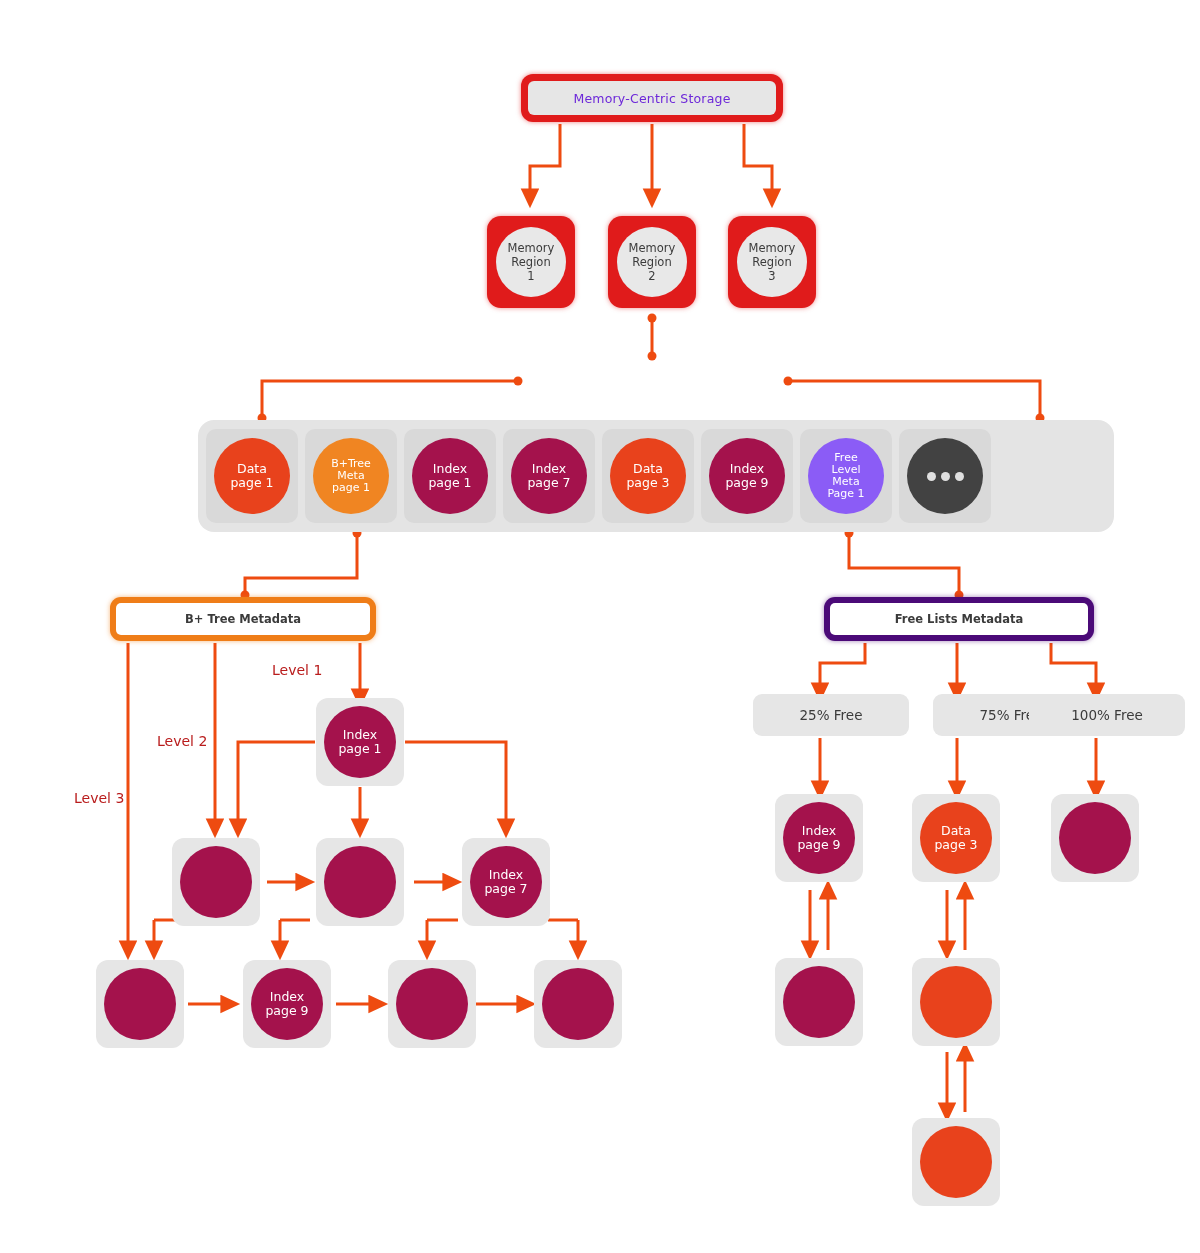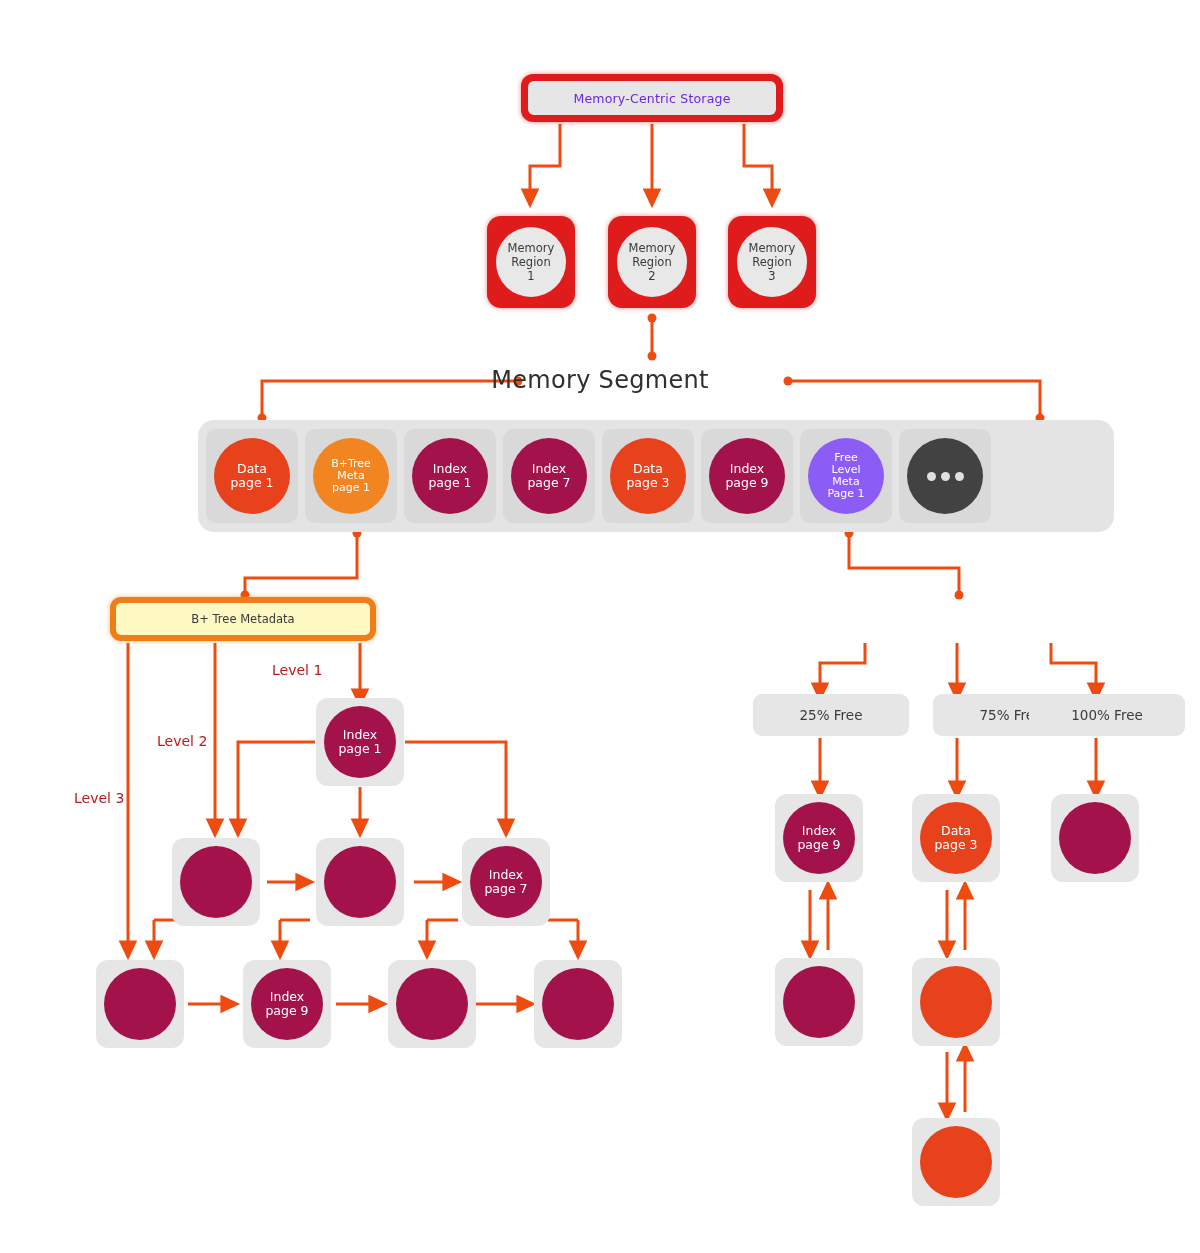--- a/index.html
+++ b/index.html
@@ -64,23 +64,23 @@
   .pg.small{font-size:11px;line-height:1.1;}
   .dots{display:flex;gap:5px;align-items:center;}
   .dots i{width:9px;height:9px;border-radius:50%;background:#E0E0E0;display:block;}
 
   
   .meta-box{
     height:44px;border-radius:11px;padding:6px;
     display:flex;align-items:center;justify-content:center;
   }
   .meta-box .mi{
-    width:100%;height:100%;background:#fef9c3;border-radius:5px;
-    display:flex;align-items:center;justify-content:center;
-    font-size:11.5px;color:#3b3b3b;
+    width:100%;height:100%;background:#ffffff;border-radius:5px;
+    display:flex;align-items:center;justify-content:center;
+    font-size:11.5px;color:#3b3b3b;font-weight:bold;
   }
   .btm{left:110px;top:597px;width:266px;background:#EF7D18;box-shadow:0 0 5px rgba(239,125,24,.55);}
   .flm{left:824px;top:597px;width:270px;background:#4B0A78;box-shadow:0 0 5px rgba(75,10,120,.5);}
 
   
   .tcell{
     width:88px;height:88px;background:#E6E6E6;border-radius:12px;
     display:flex;align-items:center;justify-content:center;
   }
   .tcircle{
@@ -205,21 +205,20 @@
     </div>
   </div>
   <div class="abs region" style="left:728px;top:216px;">
     <div class="region-circle">
       <span>Memory</span>
       <span>Region</span>
       <span>3</span>
     </div>
   </div>
 
-  <div class="abs seg-title">Memory Segment</div>
 
   <div class="abs seg-strip" id="segStrip">
       <div class="seg-cell">
         <div class="pg" style="background: rgb(232, 66, 28);">
           <span>Data</span>
           <span>page 1</span>
         </div>
       </div>
       <div class="seg-cell">
         <div class="pg small" style="background: rgb(240, 133, 34);">
@@ -268,20 +267,23 @@
             <i></i>
           </div>
         </div>
       </div>
     </div>
 
   <div class="abs meta-box btm">
     <div class="mi">B+ Tree Metadata</div>
   </div>
 
+  <div class="abs meta-box flm">
+    <div class="mi">Free Lists Metadata</div>
+  </div>
 
   <div class="abs level-lab" style="left:272px;top:662px;">Level 1</div>
   <div class="abs level-lab" style="left:157px;top:733px;">Level 2</div>
   <div class="abs level-lab" style="left:74px;top:790px;">Level 3</div>
 
   <div class="abs tcell" style="left:316px;top:698px;">
     <div class="tcircle" id="bt-l1-0" style="background: rgb(164, 18, 76);">
         <span>Index</span>
         <span>page 1</span>
       </div>

